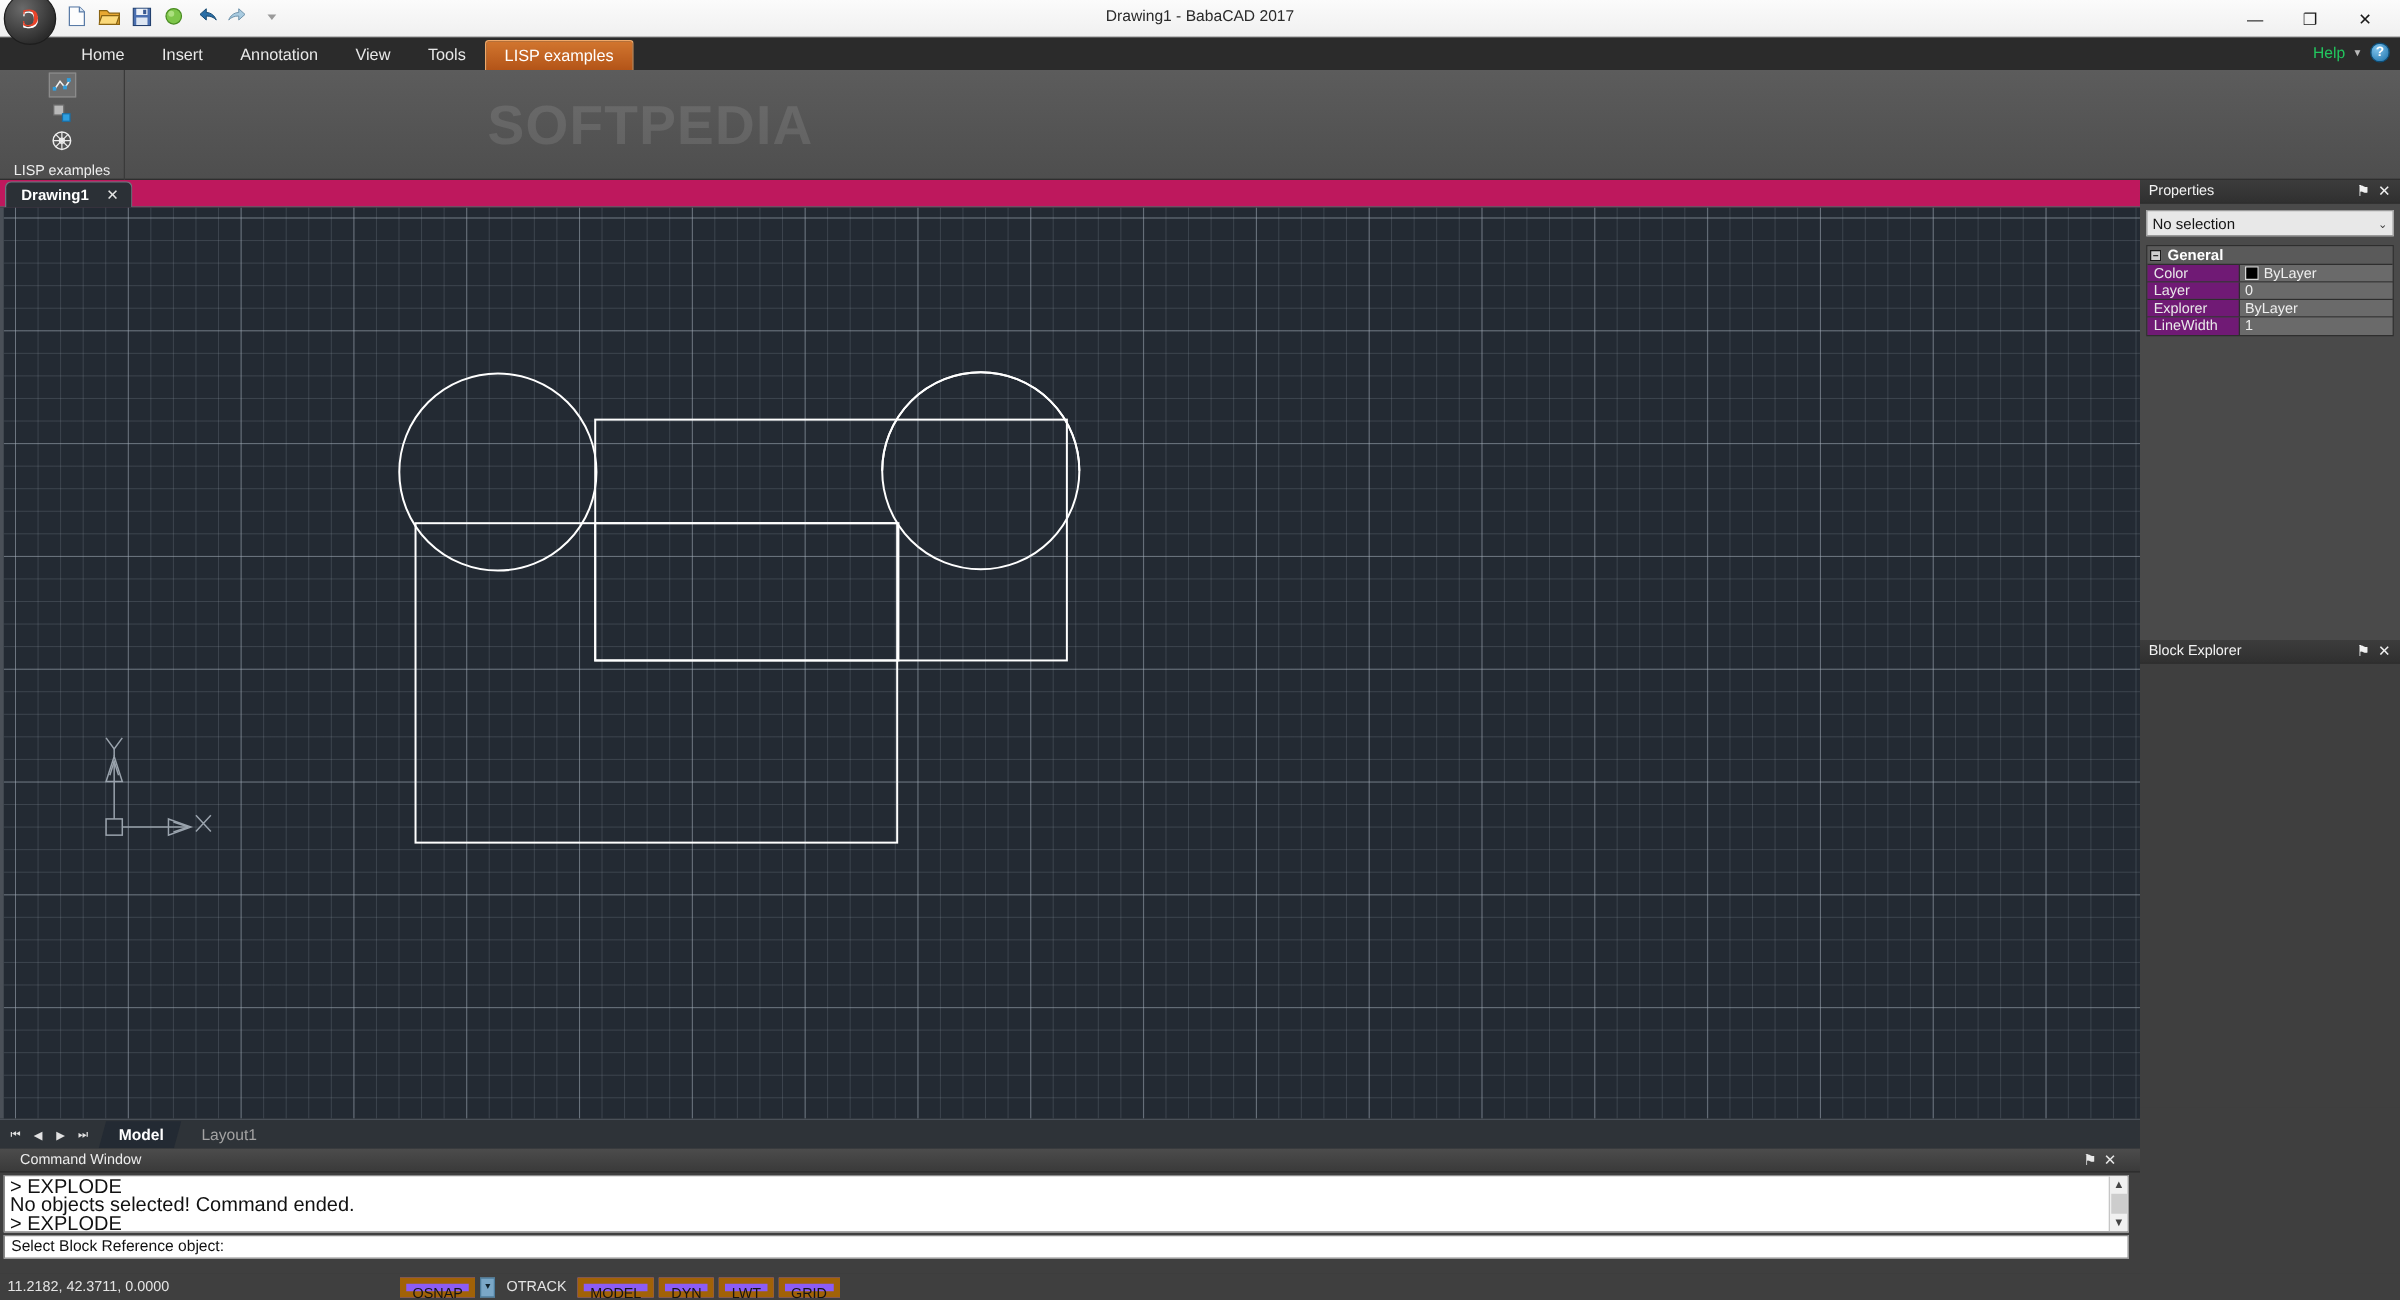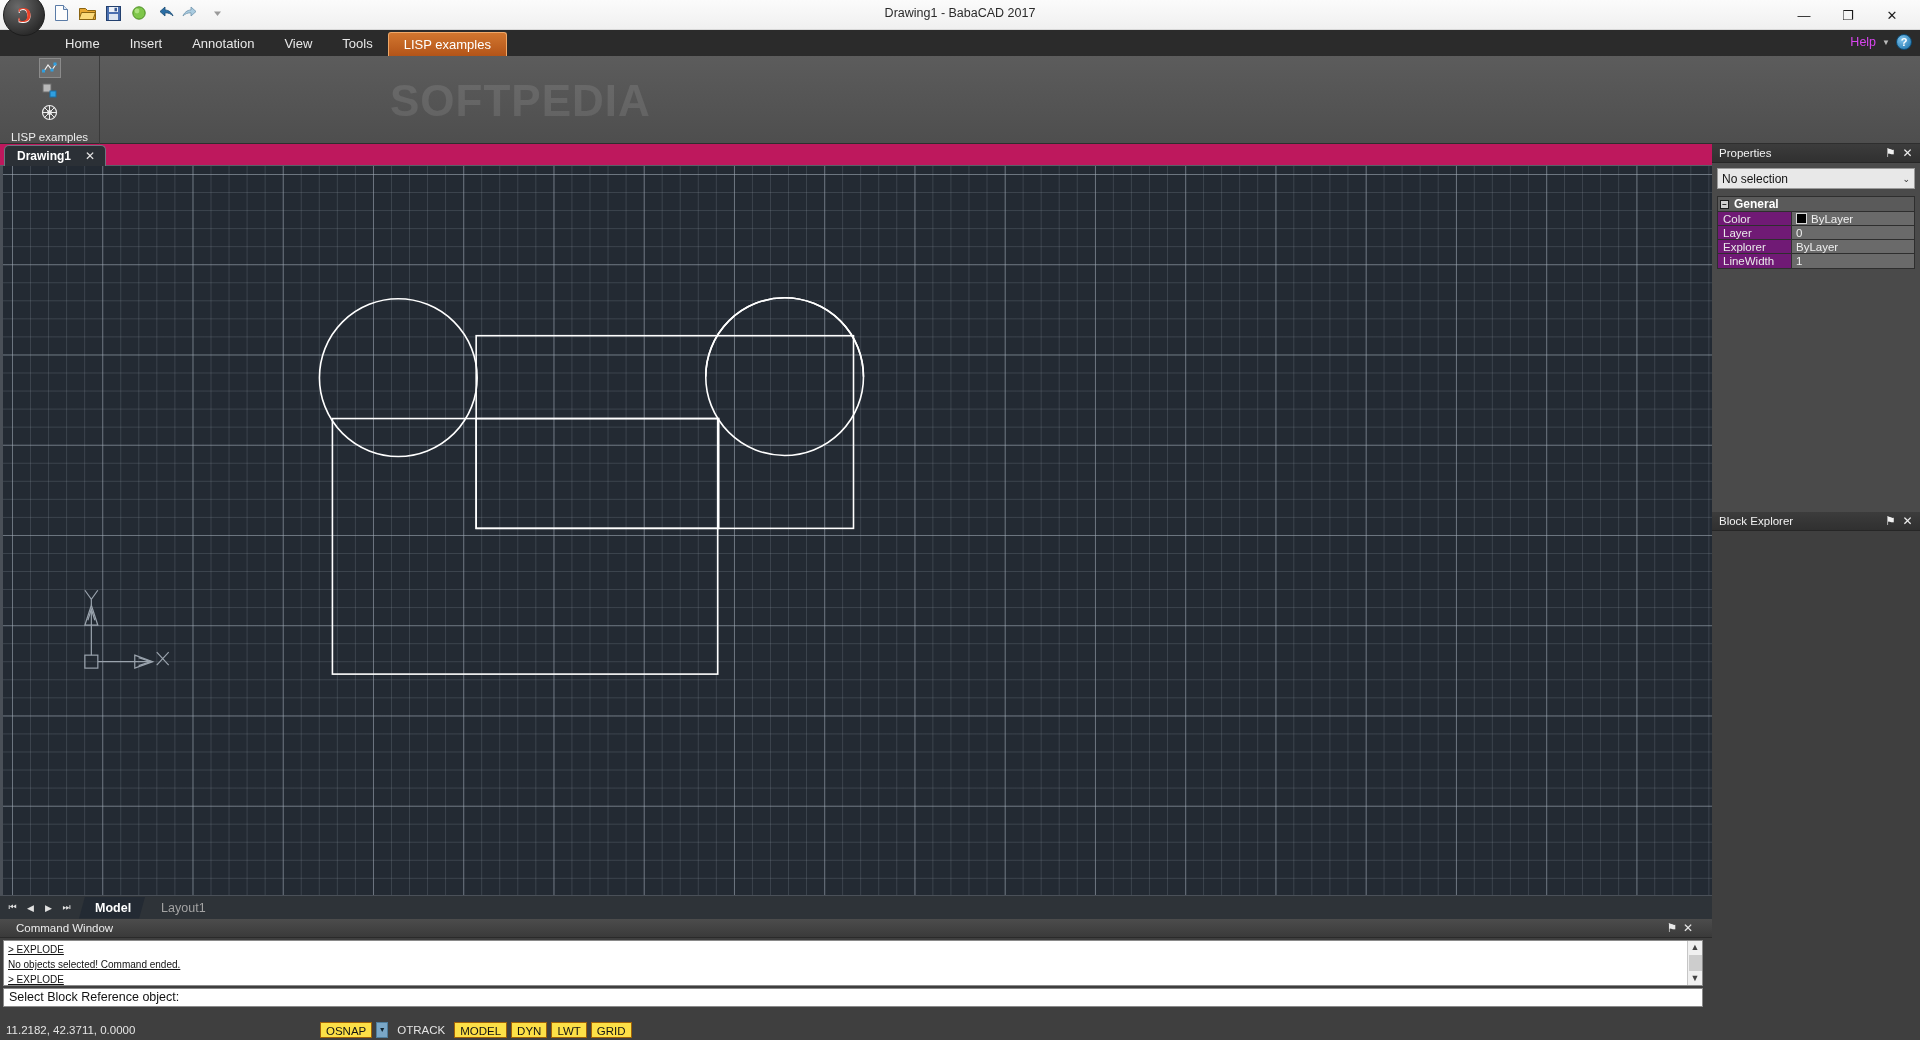--- a/index.html
+++ b/index.html
@@ -52,21 +52,21 @@
     font-size: 13px; color: #e8e8e8; cursor: default; position: relative;
   }
   .rtab.active {
     background: #c2622a;
     background: linear-gradient(#d2762f, #b35418);
     color: #ffffff;
     border: 1px solid #f0a868; border-bottom: none;
     border-radius: 3px 3px 0 0;
   }
   .help-zone { position: absolute; right: 8px; top: 4px; display: flex; align-items: center; gap: 6px; }
-  .help-zone .helptxt { color: #d946ef; font-size: 12.5px; }
+  .help-zone .helptxt { color: #22c55e; font-size: 12.5px; }
   .help-zone .caret { color: #bbb; font-size: 8px; }
   .help-zone .qmark {
     width: 16px; height: 16px; border-radius: 50%;
     background: radial-gradient(circle at 35% 30%, #7fc4ee, #1a6fa8);
     color: #fff; font-size: 11px; font-weight: bold;
     display: flex; align-items: center; justify-content: center;
     border: 1px solid #0d4e78;
   }
 
   
@@ -168,21 +168,21 @@
     border-bottom: 1px solid #2a2a2a;
   }
   .cmdwin-head .t { font-size: 11.5px; color: #ececec; flex: 1; }
   .cmdwin-head .ic { width: 16px; text-align: center; font-size: 12px; color: #e8e8e8; }
   .cmd-history {
     position: absolute; top: 21px; left: 3px; width: 1700px; height: 46px;
     background: #ffffff; border: 1px solid #8a8a8a;
     overflow: hidden;
   }
   .cmd-lines { position: absolute; left: 4px; top: 1px; }
-  .cmd-lines div { font-size: 10px; color: #111; line-height: 15px; white-space: nowrap; text-decoration: underline; }
+  .cmd-lines div { font-size: 16px; color: #111; line-height: 15px; white-space: nowrap; }
   .cmd-scroll {
     position: absolute; right: 0; top: 0; width: 15px; height: 100%;
     background: #f0f0f0; border-left: 1px solid #c6c6c6;
     display: flex; flex-direction: column; align-items: center; justify-content: space-between;
   }
   .cmd-scroll .arr { font-size: 9px; color: #444; height: 13px; line-height: 13px; }
   .cmd-scroll .thumb { width: 13px; height: 16px; background: #cdcdcd; }
   .cmd-input {
     position: absolute; top: 69px; left: 3px; width: 1700px; height: 19px;
     background: #ffffff; border: 1px solid #8a8a8a;
@@ -192,21 +192,21 @@
 
   
   .statusbar {
     position: absolute; top: 1019px; left: 0; width: 1920px; height: 21px;
     background: #3f3f3f; display: flex; align-items: center;
   }
   .coords { font-size: 11.5px; color: #e4e4e4; padding-left: 6px; width: 320px; }
   .toggles { display: flex; align-items: center; gap: 4px; }
   .tg {
     height: 16px; padding: 0 5px; font-size: 11.5px; line-height: 16px;
-    background: #fde047; color: #141414; border: 1px solid #a16207;
+    background: #8b5cf6; color: #141414; border: 5px solid #a16207;
   }
   .tg.off { background: transparent; border: none; color: #e4e4e4; }
   .tg-caret {
     width: 12px; height: 16px; background: #7aa7c7; border: 1px solid #4e7d9c;
     display: flex; align-items: center; justify-content: center;
     font-size: 7px; color: #10232e;
   }
 
   
   .dock { position: absolute; top: 144px; right: 0; width: 208px; height: 875px; background: #3f3f3f; }

